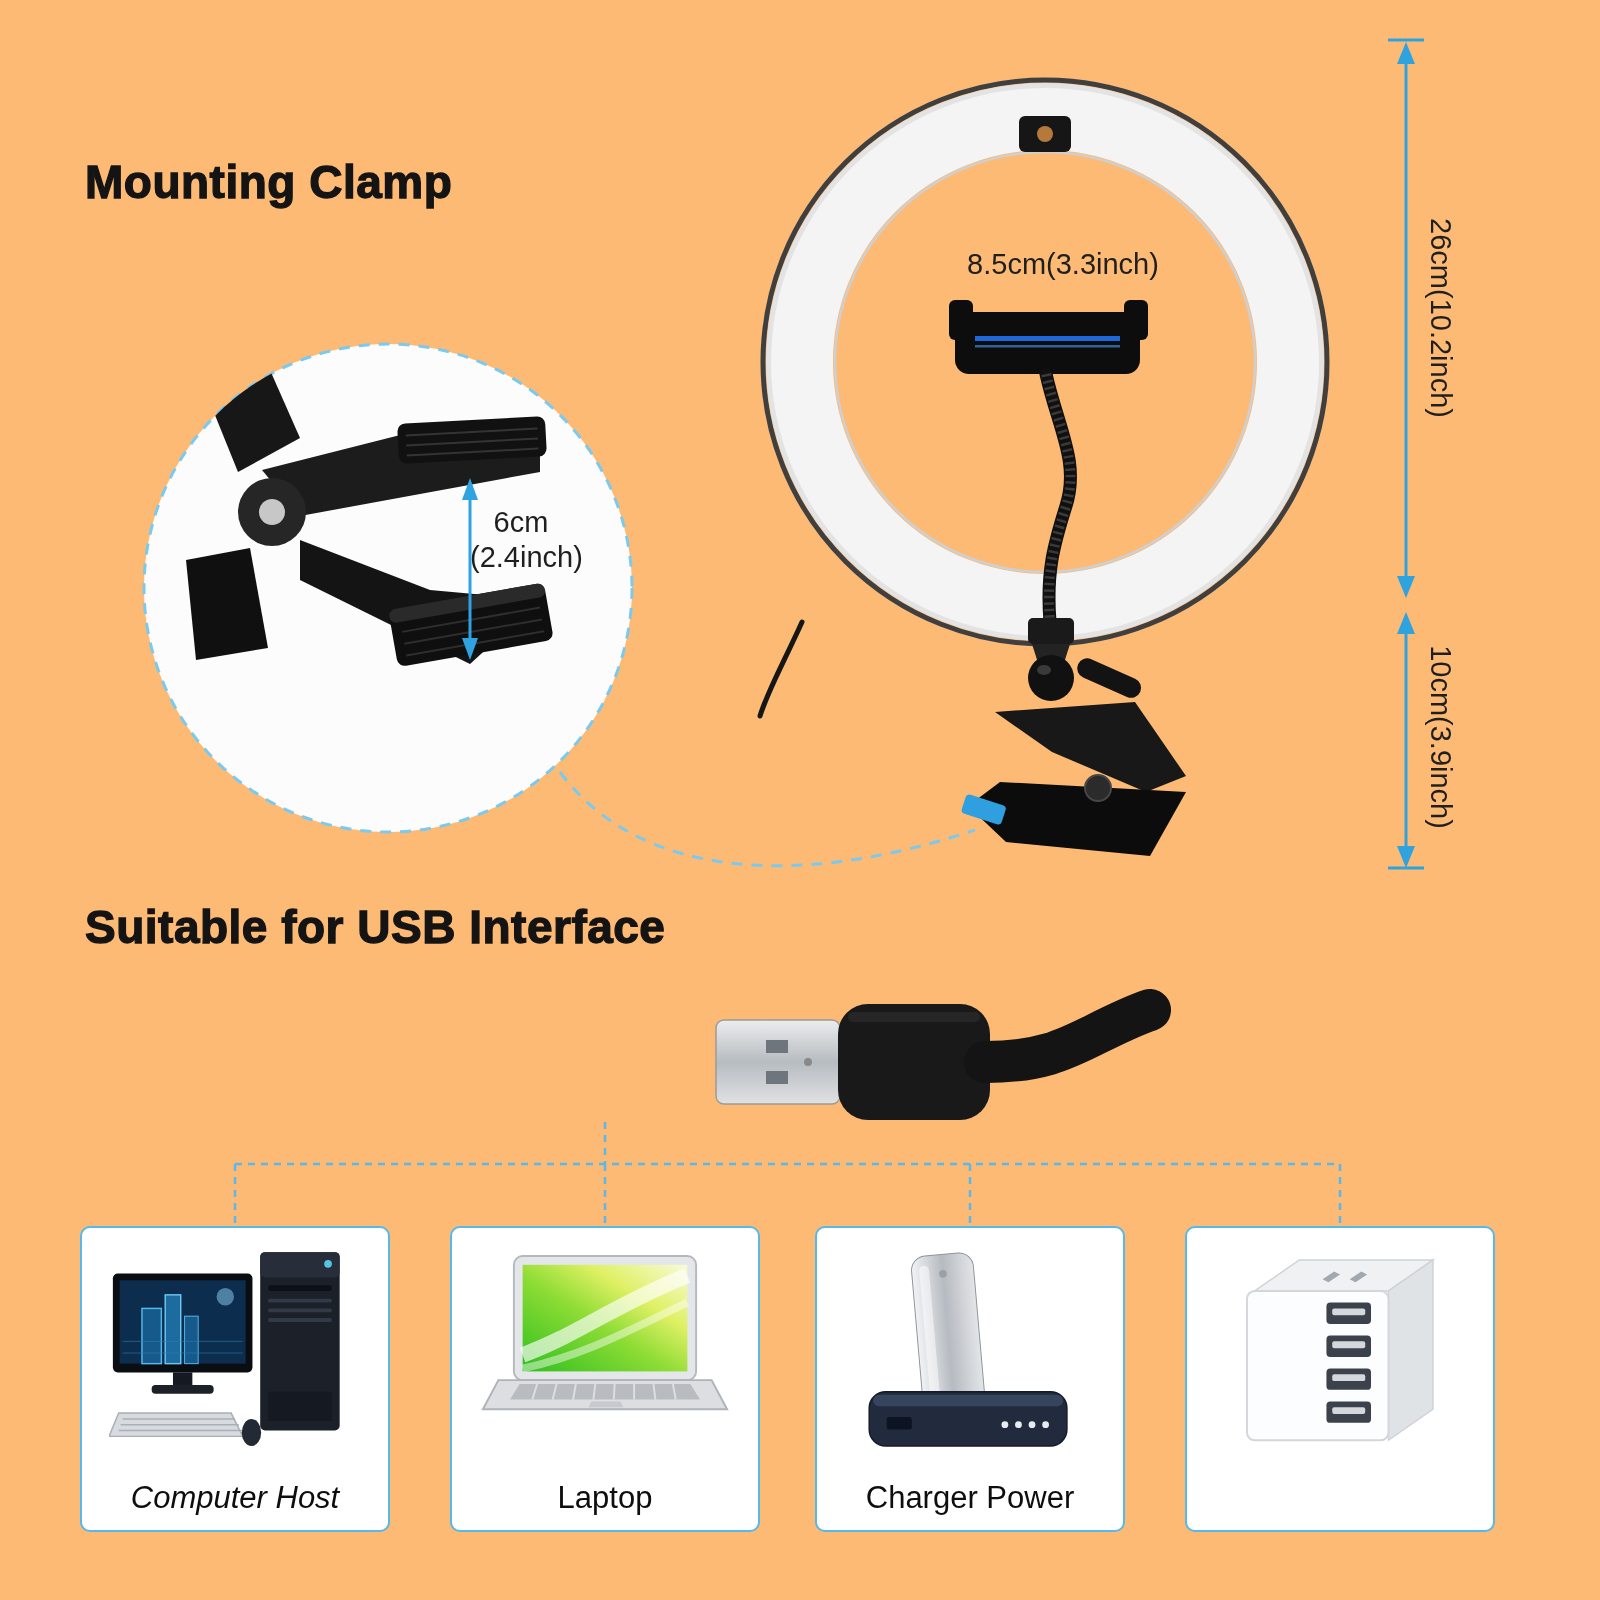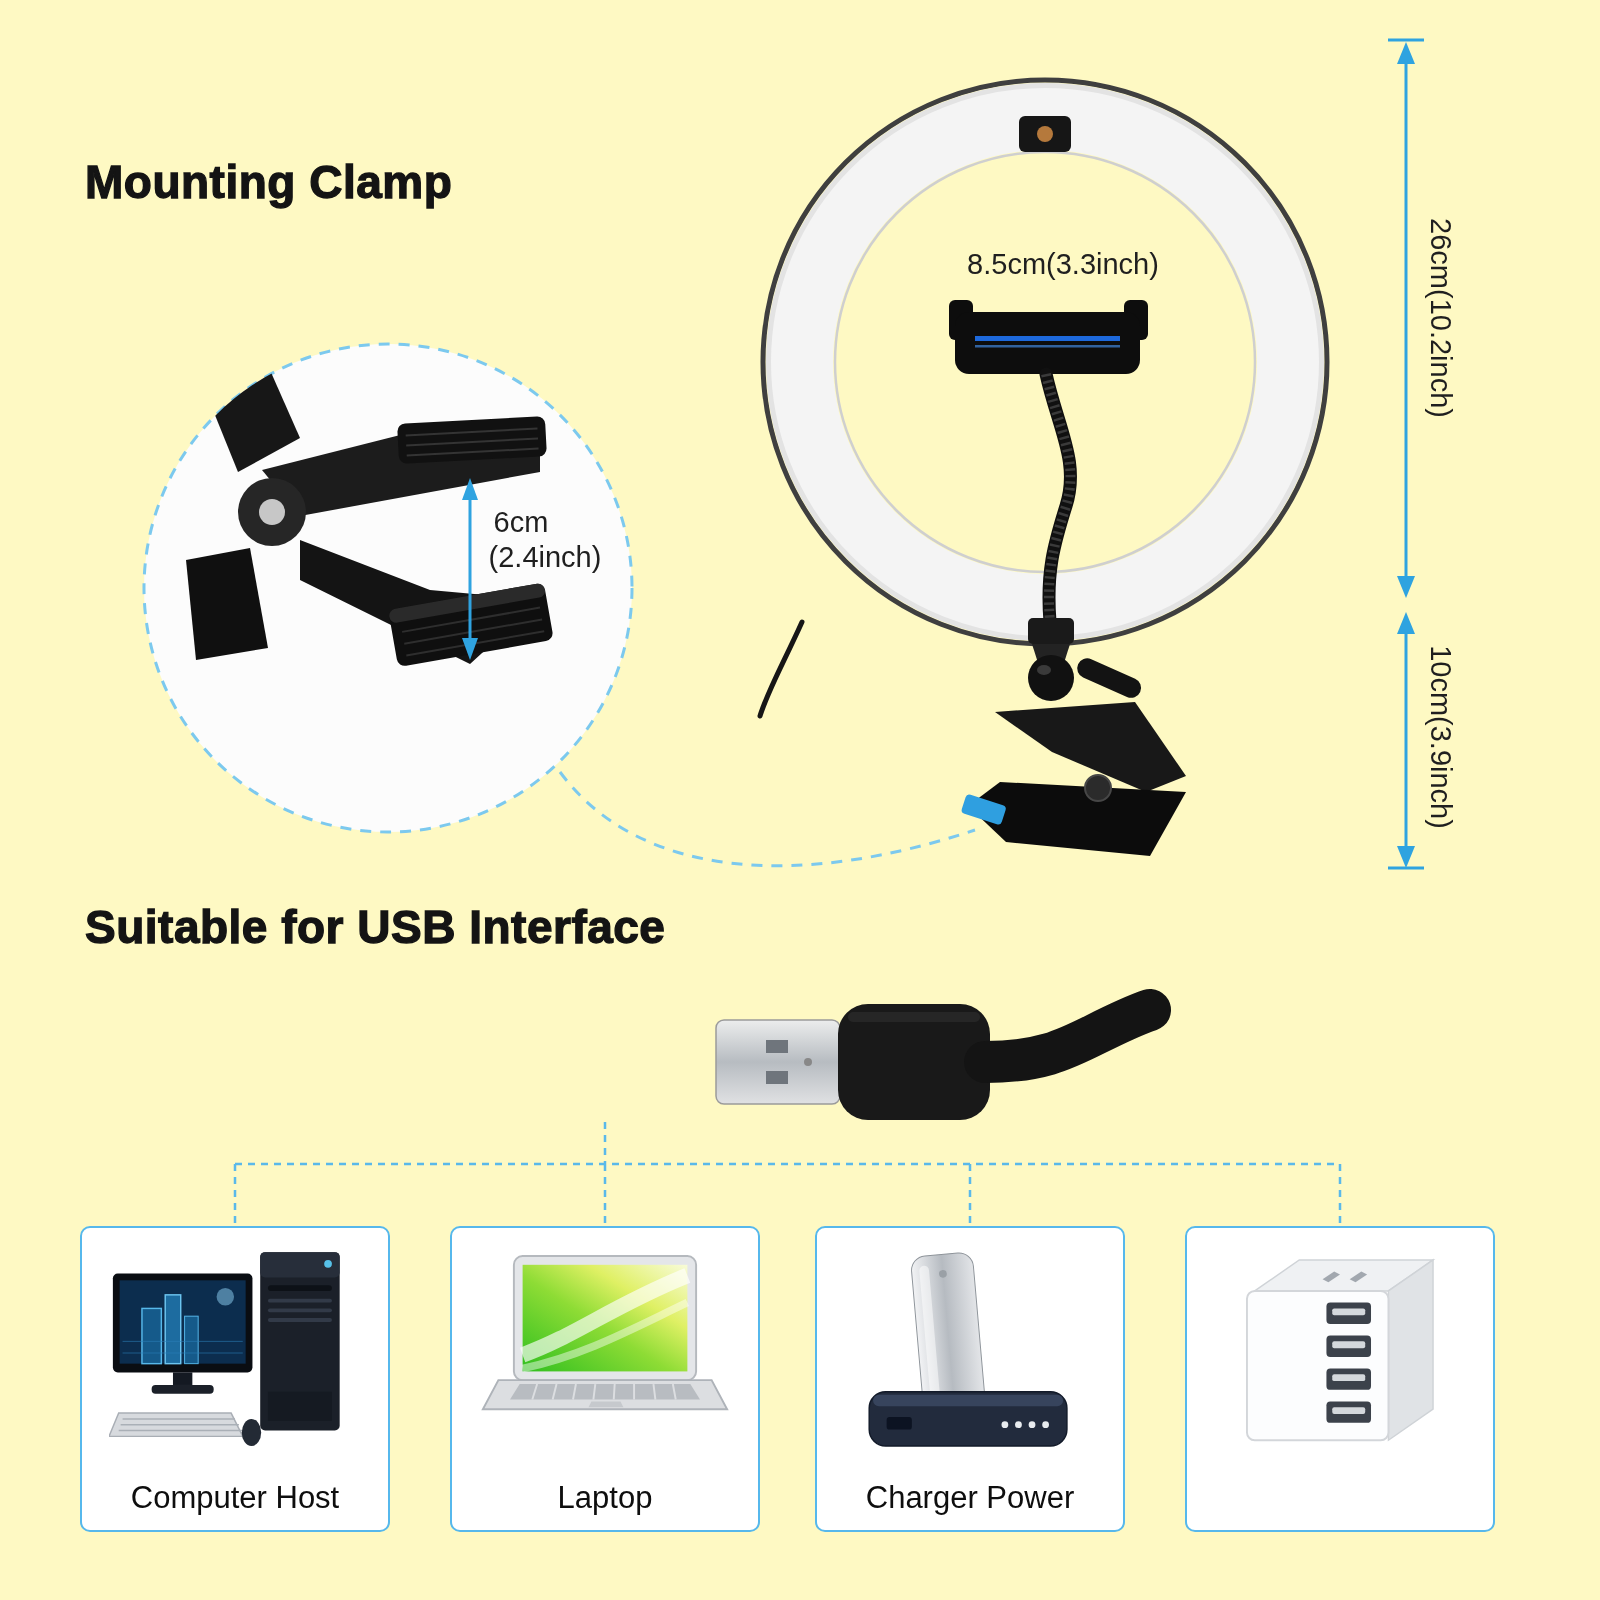--- a/index.html
+++ b/index.html
@@ -1,32 +1,32 @@
 <!DOCTYPE html>
 <html><head>
 <meta charset="utf-8">
 <style>
   html,body{margin:0;padding:0;background:#fff;}
-  .canvas{position:relative;width:1600px;height:1600px;background:#fef9c3;
+  .canvas{position:relative;width:1600px;height:1600px;background:#fdba74;
           font-family:"Liberation Sans",sans-serif;overflow:hidden;}
   .scene{position:absolute;left:0;top:0;width:1600px;height:1600px;}
   .heading{position:absolute;font-size:46px;font-weight:700;color:#141414;
            -webkit-text-stroke:1.3px #141414;letter-spacing:.5px;white-space:nowrap;}
   #h-mount{left:85px;top:155px;}
   #h-usb{left:85px;top:900px;}
   .dim{position:absolute;font-size:29px;color:#1f1f1f;white-space:nowrap;}
   #d-phone{left:1063px;top:248px;transform:translateX(-50%);}
   #d-gap1{left:446px;top:506px;width:150px;text-align:center;}
-  #d-gap2{left:470px;top:541px;width:150px;text-align:center;}
+  #d-gap2{left:470px;top:541px;width:150px;}
   .vdim{position:absolute;font-size:29px;color:#1f1f1f;writing-mode:vertical-rl;white-space:nowrap;}
   #d-ring{left:1424px;top:318px;transform:translateY(-50%);}
   #d-height{left:1424px;top:737px;transform:translateY(-50%);}
   .device-card{position:absolute;top:1226px;width:310px;height:306px;background:#fff;
                border:2.5px solid #56b8ec;border-radius:10px;box-sizing:border-box;}
-  #card-0{left:80px;} #card-1{left:450px;padding-left:44px;} #card-2{left:815px;} #card-3{left:1185px;}
+  #card-0{left:80px;font-style:italic;} #card-1{left:450px;padding-left:44px;} #card-2{left:815px;} #card-3{left:1185px;}
   .device-card svg{position:absolute;left:50%;top:12px;transform:translateX(-50%);
                    width:252px;height:226px;}
   .device-label{position:absolute;left:0;right:0;bottom:14px;text-align:center;
                 font-size:31px;color:#0e0e0e;}
 </style>
 </head>
 <body>
 
 <div class="canvas">
 

